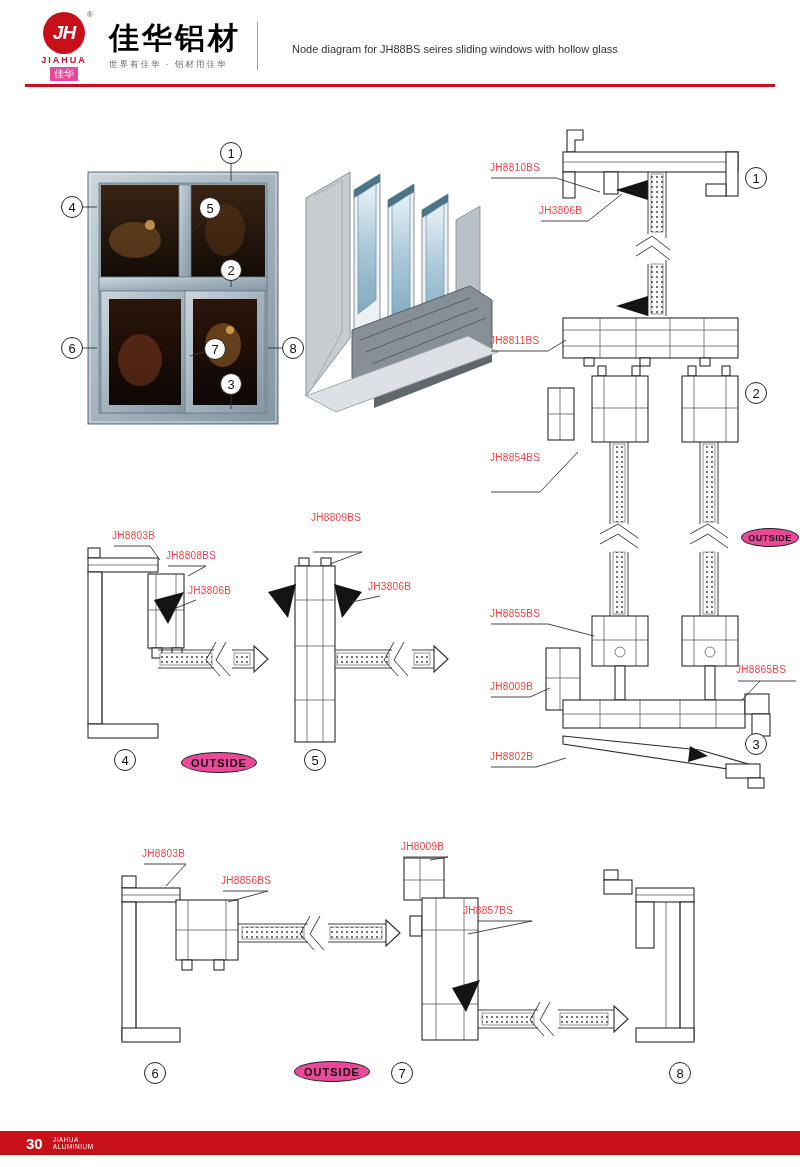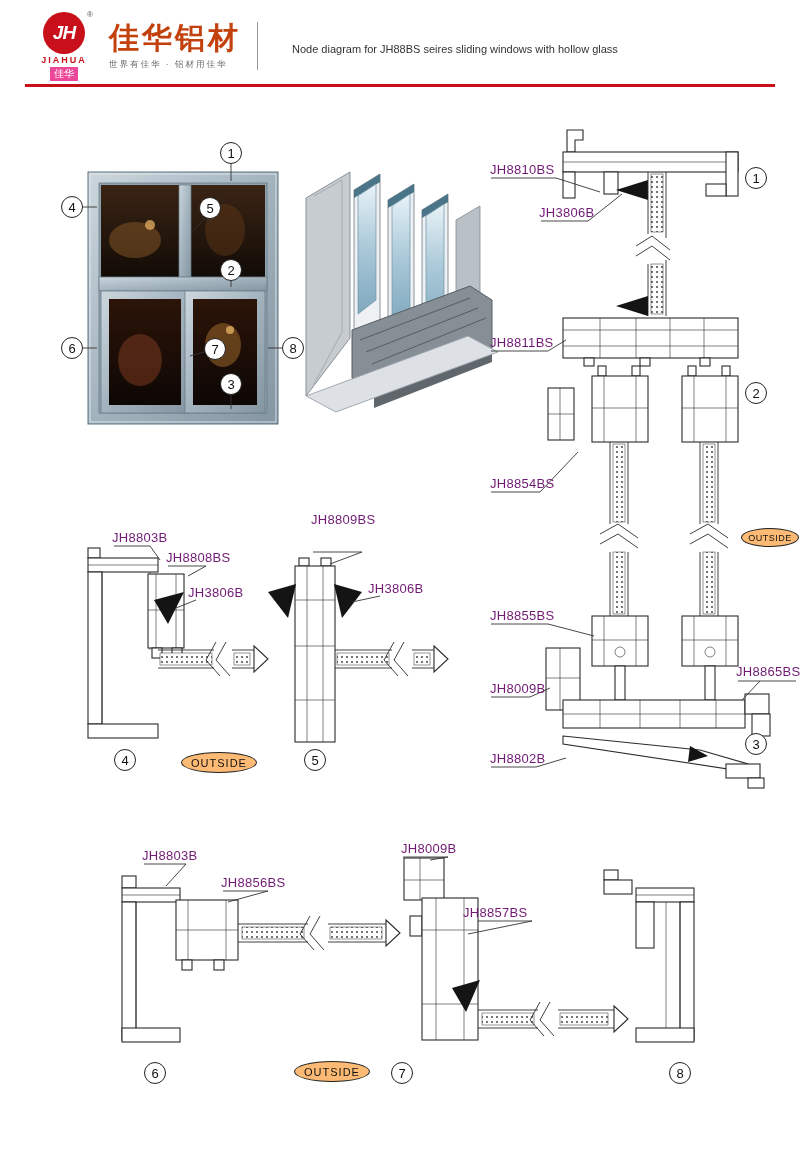--- a/index.html
+++ b/index.html
@@ -8,40 +8,40 @@
   
   .header{position:absolute;left:25px;top:10px;width:750px;height:72px;display:flex;align-items:center;z-index:3;}
   .logo-col{display:flex;flex-direction:column;align-items:center;width:78px;}
   .logo-circle{position:relative;width:42px;height:42px;border-radius:50%;background:#c8101a;
                display:flex;align-items:center;justify-content:center;}
   .logo-jh{color:#fff;font-weight:bold;font-style:italic;font-size:19px;letter-spacing:-1px;}
   .logo-reg{position:absolute;right:-8px;top:-2px;font-size:8px;color:#555;}
   .logo-en{color:#c8101a;font-weight:bold;font-size:9px;letter-spacing:2px;margin-top:1px;}
   .logo-seal{background:#ec4899;color:#fff;font-size:10px;padding:1px 4px;margin-top:2px;line-height:12px;}
   .brand-col{margin-left:6px;}
-  .brand-cn{color:#c2410c;font-weight:bold;font-size:30px;letter-spacing:3px;line-height:34px;}
+  .brand-cn{color:#000000;font-weight:bold;font-size:30px;letter-spacing:3px;line-height:34px;}
   .tagline{color:#666;font-size:8.5px;letter-spacing:2px;margin-top:4px;}
   .vdiv{width:1px;height:48px;background:#999;margin:0 14px 0 16px;}
   .title-cn{color:#101010;font-weight:bold;font-size:21px;letter-spacing:1px;line-height:26px;}
   .title-en{color:#333;font-size:11px;margin-top:5px;padding-left:20px;}
   .red-rule{position:absolute;left:25px;top:84px;width:750px;height:3px;background:#c8101a;z-index:3;}
   
   svg.art{position:absolute;left:0;top:0;z-index:1;}
   .p{fill:#fff;stroke:#2b2b2b;stroke-width:1.1;}
   .d{stroke:#2b2b2b;stroke-width:.6;fill:none;}
   .g{stroke:#2b2b2b;stroke-width:.9;fill:none;}
   .ld{stroke:#333;stroke-width:.9;fill:none;}
   .blk{fill:#141414;stroke:none;}
   .dots{fill:url(#dots);stroke:#2b2b2b;stroke-width:.5;}
   
-  .lbl{position:absolute;font-size:13px;color:#701a75;letter-spacing:.3px;white-space:nowrap;z-index:2;}
+  .lbl{position:absolute;font-size:10px;color:#ef4444;letter-spacing:.3px;white-space:nowrap;z-index:2;}
   .callout{position:absolute;width:22px;height:22px;border:1.5px solid #222;border-radius:50%;background:#fff;
            display:flex;align-items:center;justify-content:center;font-size:13px;color:#111;z-index:2;box-sizing:border-box;}
-  .outside{position:absolute;border:1.5px solid #222;border-radius:50%;background:#fdba74;display:flex;
-           align-items:center;justify-content:center;font-size:11px;letter-spacing:1px;color:#111;z-index:2;box-sizing:border-box;}
+  .outside{position:absolute;border:1.5px solid #222;border-radius:50%;background:#ec4899;display:flex;
+           align-items:center;justify-content:center;font-size:11px;letter-spacing:1px;color:#111;z-index:2;box-sizing:border-box;font-weight:bold;}
   .outside.small{font-size:9px;letter-spacing:.5px;}
   
   .footer{position:absolute;left:0;top:1131px;width:800px;height:24px;background:#c8101a;display:flex;
           align-items:center;color:#fff;z-index:3;}
   .page-num{font-size:15px;font-weight:bold;margin-left:26px;}
   .footer-brand{margin-left:10px;font-size:6.5px;line-height:7.5px;letter-spacing:.5px;}
 </style>
 </head>
 <body>
 
@@ -371,21 +371,21 @@
   <div class="callout" style="left:199px;top:197px">5</div>
   <div class="callout" style="left:220px;top:259px">2</div>
   <div class="callout" style="left:61px;top:337px">6</div>
   <div class="callout" style="left:204px;top:338px">7</div>
   <div class="callout" style="left:282px;top:337px">8</div>
   <div class="callout" style="left:220px;top:373px">3</div>
 
   <div class="lbl" style="left:490px;top:162px">JH8810BS</div>
   <div class="lbl" style="left:539px;top:205px">JH3806B</div>
   <div class="lbl" style="left:490px;top:335px">JH8811BS</div>
-  <div class="lbl" style="left:490px;top:476px">JH8854BS</div>
+  <div class="lbl" style="left:490px;top:452px">JH8854BS</div>
   <div class="lbl" style="left:490px;top:608px">JH8855BS</div>
   <div class="lbl" style="left:490px;top:681px">JH8009B</div>
   <div class="lbl" style="left:736px;top:664px">JH8865BS</div>
   <div class="lbl" style="left:490px;top:751px">JH8802B</div>
   <div class="callout" style="left:745px;top:167px">1</div>
   <div class="callout" style="left:745px;top:382px">2</div>
   <div class="callout" style="left:745px;top:733px">3</div>
   <div class="outside small" style="left:741px;top:528px;width:58px;height:19px">OUTSIDE</div>
 
   <div class="lbl" style="left:112px;top:530px">JH8803B</div>
@@ -399,14 +399,21 @@
 
   <div class="lbl" style="left:142px;top:848px">JH8803B</div>
   <div class="lbl" style="left:221px;top:875px">JH8856BS</div>
   <div class="lbl" style="left:401px;top:841px">JH8009B</div>
   <div class="lbl" style="left:463px;top:905px">JH8857BS</div>
   <div class="callout" style="left:144px;top:1062px">6</div>
   <div class="callout" style="left:391px;top:1062px">7</div>
   <div class="callout" style="left:669px;top:1062px">8</div>
   <div class="outside" style="left:294px;top:1061px;width:76px;height:21px">OUTSIDE</div>
 
+  <div class="footer">
+    <span class="page-num">30</span>
+    <span class="footer-brand">
+      <span style="display:block">JIAHUA</span>
+      <span style="display:block">ALUMINIUM</span>
+    </span>
+  </div>
 
 </div>
 
 </body></html>

